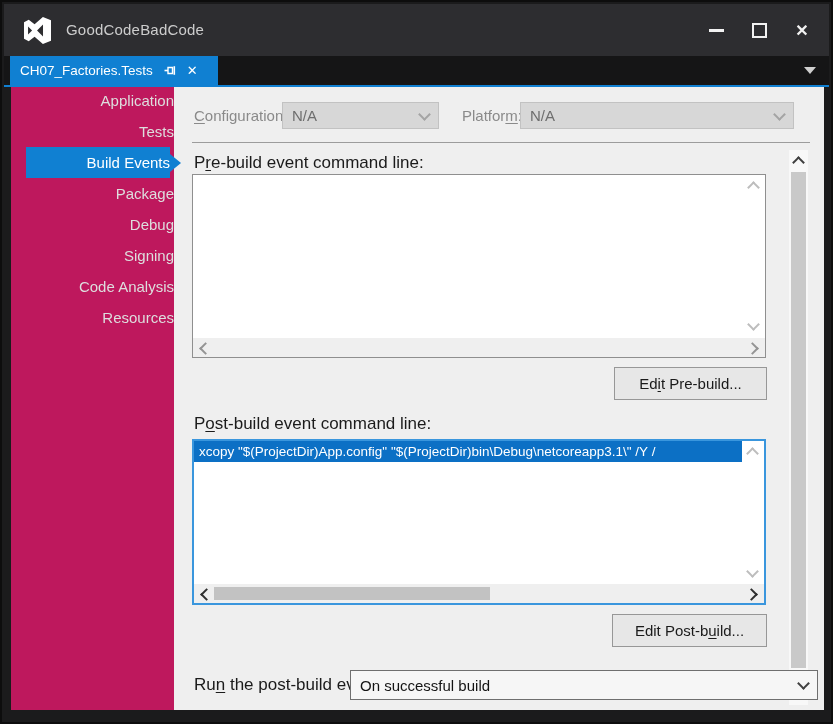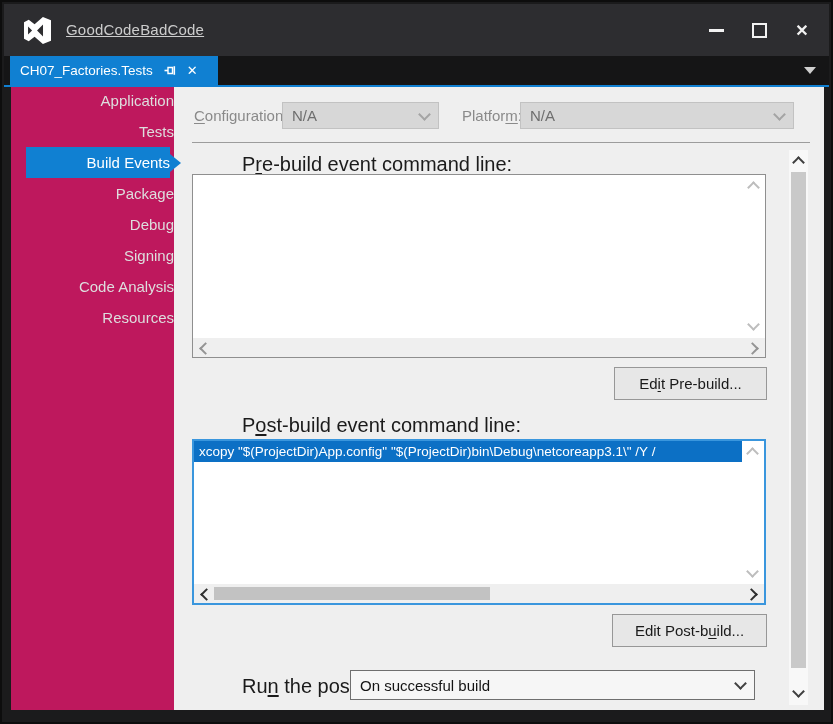--- a/index.html
+++ b/index.html
@@ -8,21 +8,21 @@
     font-family:"Liberation Sans", sans-serif;
     background:#ffffff;
     -webkit-font-smoothing:antialiased;
   }
   u{text-decoration:underline;text-underline-offset:2px;}
   .frame{position:absolute;inset:0;border:2px solid #0d0d0d;background:#1b1b1c;box-sizing:border-box;}
 
   
   .titlebar{position:absolute;left:2px;right:2px;top:2px;height:52px;background:#2d2d30;}
   .vs-logo{position:absolute;left:20px;top:13px;width:27px;height:27px;}
-  .window-title{position:absolute;left:62px;top:17px;font-size:15px;color:#cdcdcd;letter-spacing:.2px;text-decoration:underline;}
+  .window-title{position:absolute;left:62px;top:17px;font-size:15px;color:#cdcdcd;letter-spacing:.2px;}
   .win-controls{position:absolute;right:10px;top:13px;display:flex;gap:9px;}
   .win-btn{width:34px;height:27px;display:flex;align-items:center;justify-content:center;color:#f2f2f2;cursor:default;}
   .min-glyph{width:15px;height:3px;background:#f2f2f2;}
   .max-glyph{width:11px;height:11px;border:2px solid #f2f2f2;}
   .close-glyph{font-size:16px;font-weight:bold;line-height:1;}
 
   
   .tabstrip{position:absolute;left:2px;right:2px;top:54px;height:29px;background:#151516;}
   .tab-active{position:absolute;left:6px;top:0;width:208px;height:29px;background:var(--accent);
     display:flex;align-items:center;padding-left:10px;box-sizing:border-box;color:#fff;}
@@ -43,21 +43,21 @@
     width:0;height:0;border-top:9px solid transparent;border-bottom:9px solid transparent;border-left:11px solid var(--accent);}
 
   .panel{position:absolute;left:163px;top:0;width:650px;height:623px;background:#efefef;}
 
   
   .combo{position:absolute;box-sizing:border-box;display:flex;align-items:center;justify-content:space-between;
     padding:4px 9px;font-size:15px;}
   .combo.disabled{background:#d7d7d7;border:1px solid #c2c2c2;color:#6e6e6e;}
   .combo.enabled{background:#f6f6f6;border:1px solid #6f6f6f;color:#141414;}
   .dim-label{position:absolute;font-size:15px;color:#8a8a8a;}
-  .lbl{position:absolute;font-size:20px;color:#1b1b1b;margin-left:48px;}
+  .lbl{position:absolute;font-size:17px;color:#1b1b1b;}
 
   
   .chev{display:inline-block;width:7px;height:7px;border-right:2px solid currentColor;border-bottom:2px solid currentColor;}
   .chev.up{transform:rotate(-135deg);}
   .chev.down{transform:rotate(45deg);}
   .chev.left{transform:rotate(135deg);}
   .chev.right{transform:rotate(-45deg);}
 
   .separator{position:absolute;left:18px;width:618px;top:55px;height:0;border-top:1px solid #9c9c9c;}
 
@@ -182,20 +182,20 @@
         <span class="sel-line">xcopy "$(ProjectDir)App.config" "$(ProjectDir)bin\Debug\netcoreapp3.1\" /Y /</span>
         <div class="hscroll dark">
           <span class="chev left"></span>
           <div class="hthumb"></div>
           <span class="chev right"></span>
         </div>
       </div>
       <div class="btn" style="left:438px;top:527px;width:155px;height:33px;">Edit Post-b<u>u</u>ild...</div>
 
       <span class="lbl" style="left:20px;top:588px;">Ru<u>n</u> the post-build event:</span>
-      <div class="combo enabled" style="left:176px;top:583px;width:405px;height:30px;">
+      <div class="combo enabled" style="left:176px;top:583px;width:468px;height:30px;">
         <span>On successful build</span>
         <span class="chev down" style="color:#414141;margin-top:-3px;"></span>
       </div>
 
     </div>
   </div>
 </div>
 
 </body></html>

